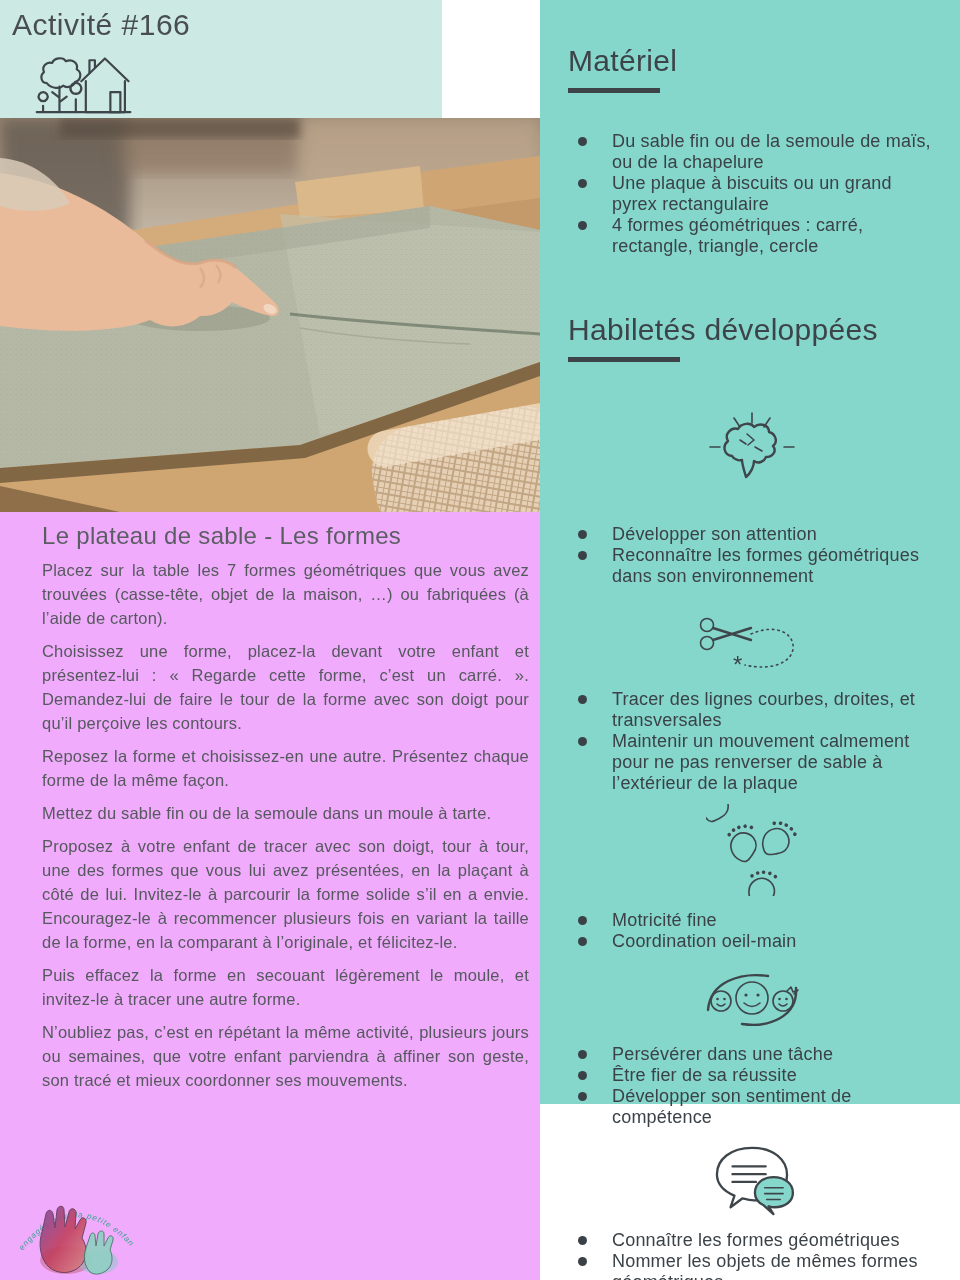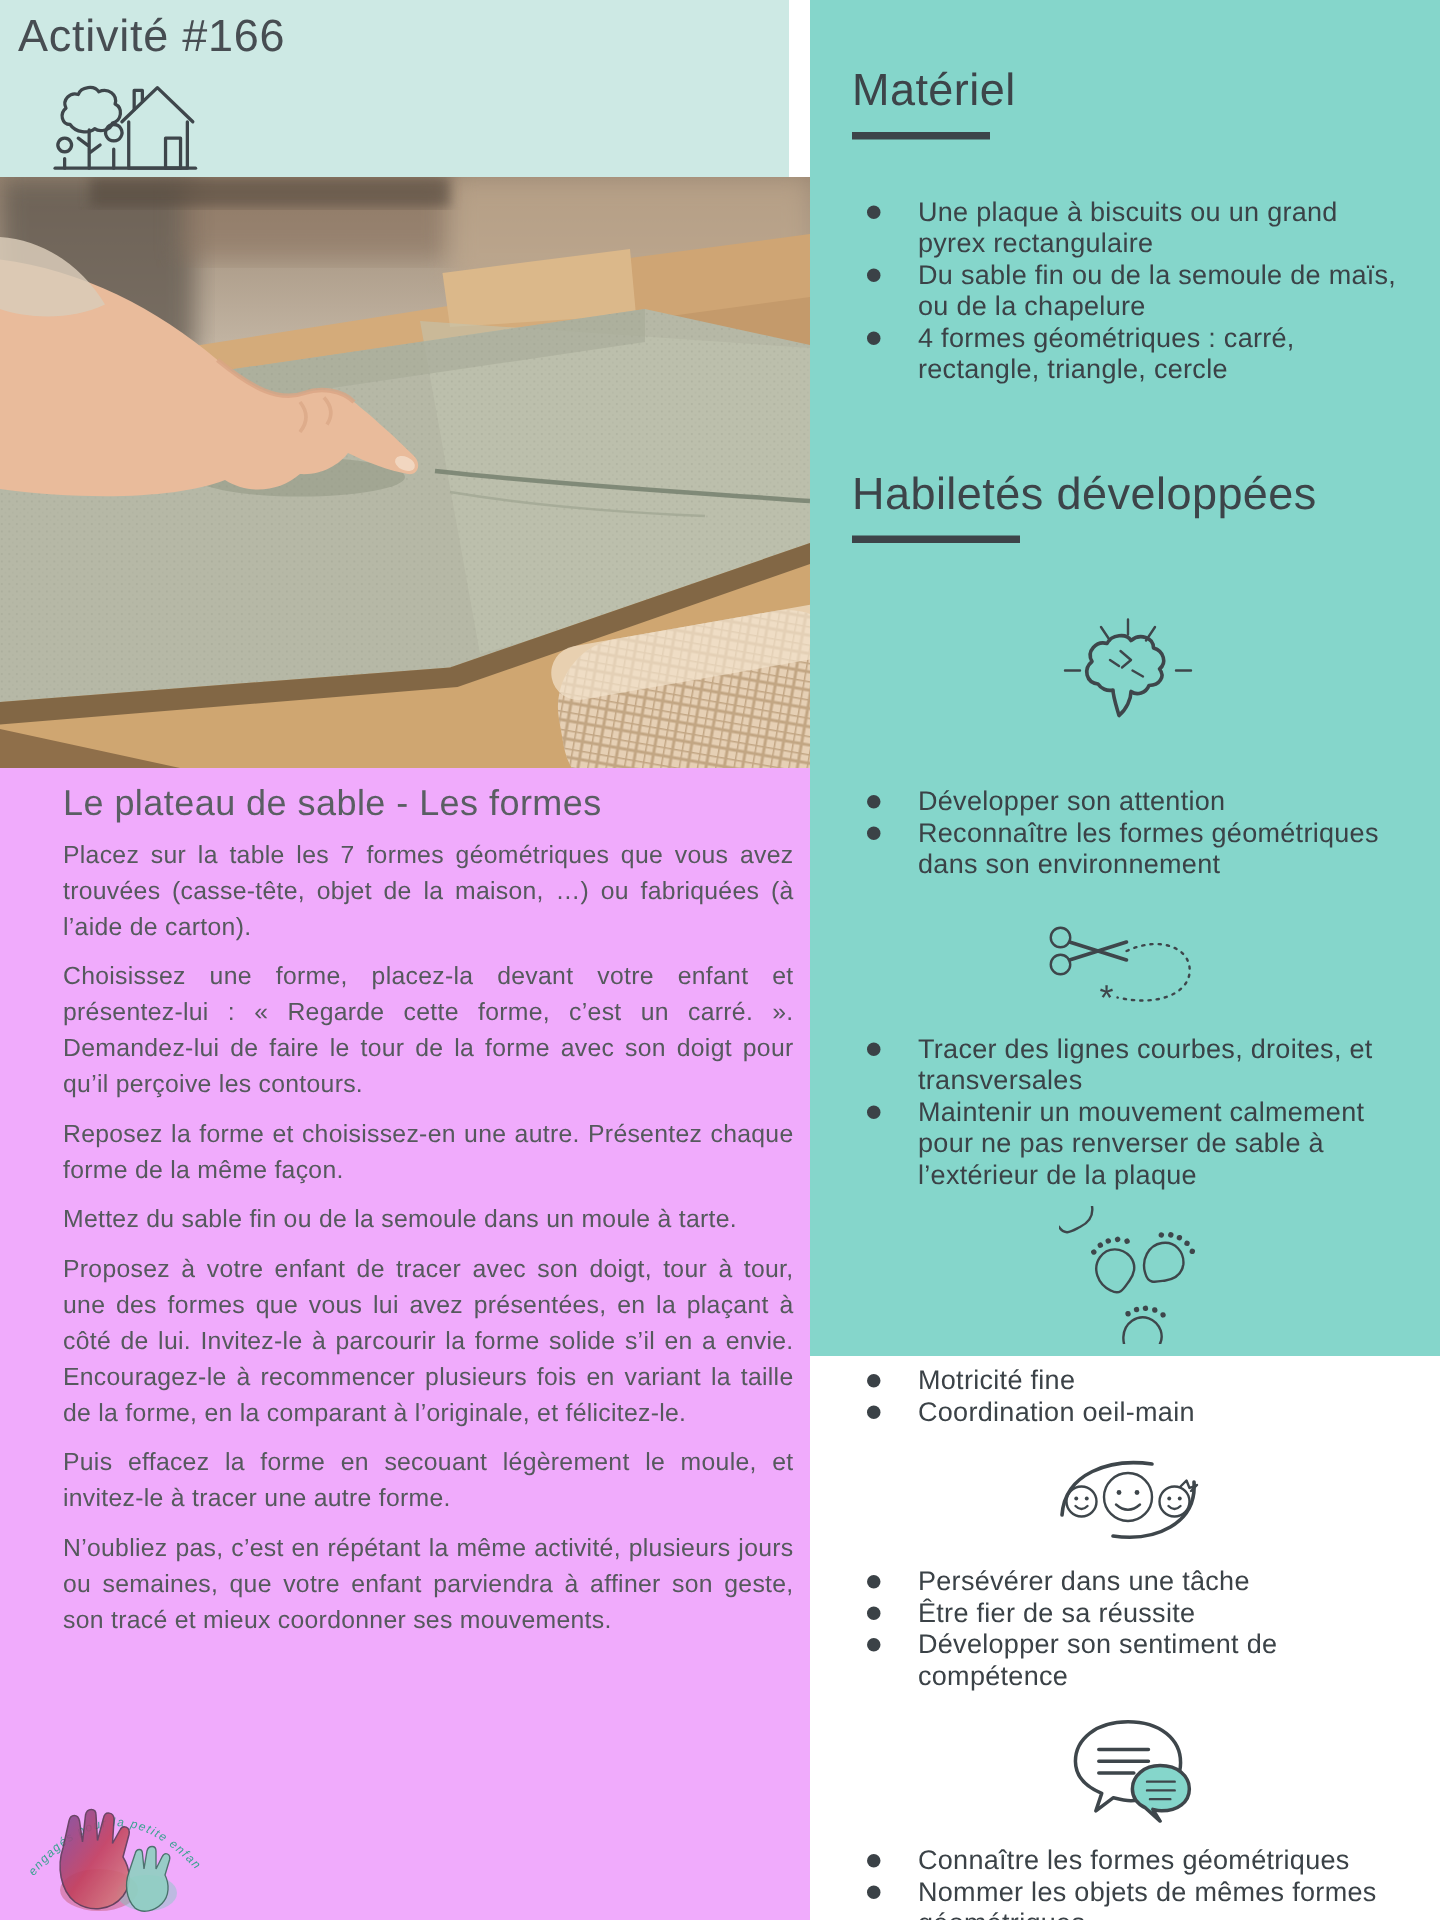--- a/index.html
+++ b/index.html
@@ -1,36 +1,36 @@
 <!DOCTYPE html>
 <html><head>
 <meta charset="utf-8">
 <style>
   * { margin:0; padding:0; box-sizing:border-box; }
   html,body { width:960px; height:1280px; overflow:hidden; background:#ffffff;
     font-family:"Liberation Sans", sans-serif; }
   .page { position:relative; width:960px; height:1280px; background:#ffffff; }
 
   
-  .header-band { position:absolute; left:0; top:0; width:526px; height:118px; background:#cde9e4; }
+  .header-band { position:absolute; left:0; top:0; width:442px; height:118px; background:#cde9e4; }
   .activity-title { position:absolute; left:12px; top:8px; font-size:30px; color:#474d52; letter-spacing:.5px; }
   .home-icon { position:absolute; left:34px; top:46px; }
 
   .photo { position:absolute; left:0; top:118px; width:540px; height:394px; overflow:hidden; }
 
   .left-body { position:absolute; left:0; top:512px; width:540px; height:768px; background:#f0abfc; }
   .section-title { position:absolute; left:42px; top:10px; font-size:24px; color:#5a5e63; letter-spacing:.3px; }
   .paragraphs { position:absolute; left:42px; top:46px; width:487px; }
   .paragraphs p { font-size:16.5px; line-height:24px; color:#55595d; text-align:justify;
     letter-spacing:.2px; margin-bottom:9px; }
 
   .logo { position:absolute; left:6px; top:1180px; width:140px; height:100px; }
 
   
-  .panel { position:absolute; left:540px; top:0; width:420px; height:904px; background:#85d6cb;
+  .panel { position:absolute; left:540px; top:0; width:420px; height:1104px; background:#85d6cb;
     padding:44px 24px 0 28px; color:#3b4247; }
   .panel h2 { font-size:30px; font-weight:400; color:#3d4449; letter-spacing:.3px; }
   .rule { height:5px; background:#3d4449; margin-top:10px; }
   .rule.r1 { width:92px; }
   .rule.r2 { width:112px; }
 
   ul.blist { list-style:none; }
   ul.blist li { position:relative; padding-left:44px; font-size:18px; line-height:21px;
     color:#3b4247; letter-spacing:.2px; }
   ul.blist li::before { content:""; position:absolute; left:10px; top:6px; width:9px; height:9px;
@@ -175,22 +175,22 @@
                L104,70 C107,76 107,84 102,89 C97,94 89,96 84,92 Z" fill="#8fd0c2" opacity="0.9" stroke="#3c6b5f" stroke-width="0.9"></path>
     </svg>
   </div>
 
   <div class="panel">
 
     <h2>Matériel</h2>
     <div class="rule r1"></div>
 
     <ul class="blist materiel-list">
+      <li>Du sable fin ou de la semoule de maïs, ou de la chapelure</li>
       <li>Une plaque à biscuits ou un grand pyrex rectangulaire</li>
-      <li>Du sable fin ou de la semoule de maïs, ou de la chapelure</li>
       <li>4 formes géométriques : carré, rectangle, triangle, cercle</li>
     </ul>
 
     <h2 class="habiletes-title">Habiletés développées</h2>
     <div class="rule r2"></div>
 
     <div class="icon-row brain">
       <svg width="96" height="76" viewBox="0 0 96 72">
         <path class="thin" d="M48,3 V13 M30,8 L36,17 M66,8 L60,17 M6,37 H16 M80,37 H90"></path>
         <path class="ln" d="M28,46 C20,45 18,36 24,31 C20,24 27,17 34,19 C37,13 47,12 50,17

